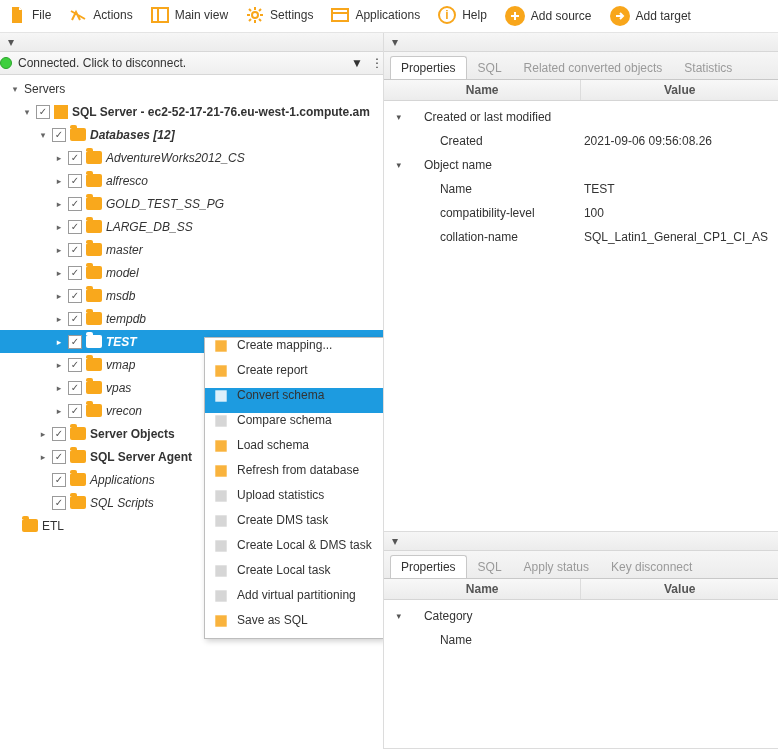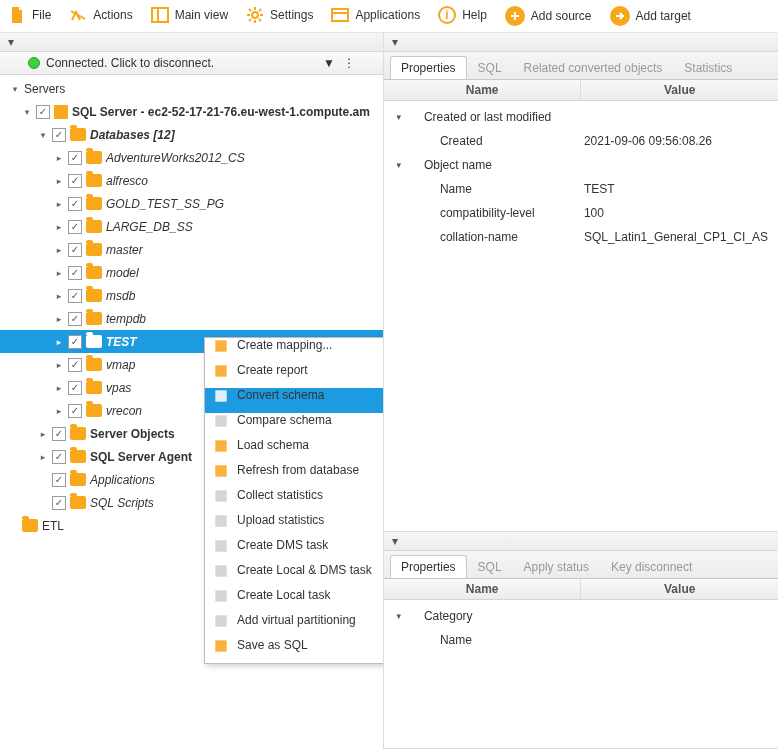--- a/index.html
+++ b/index.html
@@ -14,21 +14,21 @@
 .ic-circle{width:20px;height:20px;border-radius:50%;background:#f8a61b;display:flex;align-items:center;justify-content:center}
 .ic-circle svg{width:10px;height:10px;fill:#fff;stroke:#fff}
 
 .content{flex:1;display:flex;min-height:0}
 .left-pane{width:412px;display:flex;flex-direction:column;border-right:1px solid #dcdcdc;min-height:0}
 .right-pane{flex:1;display:flex;flex-direction:column;min-height:0}
 
 .collapse-strip{background:linear-gradient(#f6f6f6,#ececec);border-bottom:1px solid #d7d7d7;padding:2px 8px}
 .collapse-strip .tri{color:#555}
 
-.conn-bar{display:flex;align-items:center;justify-content:space-between;padding:4px 28px;border-bottom:1px solid #d7d7d7;background:linear-gradient(#fafafa,#efefef)}
+.conn-bar{display:flex;align-items:center;justify-content:space-between;padding:4px 0;border-bottom:1px solid #d7d7d7;background:linear-gradient(#fafafa,#efefef)}
 .conn-bar .left{display:flex;align-items:center;gap:6px}
 .conn-dot{width:12px;height:12px;border-radius:50%;background:#3ecf3e;border:1px solid #2aa52a}
 .conn-bar .right{display:flex;align-items:center;gap:8px;color:#888}
 
 .tree{flex:1;overflow:auto;padding-top:2px;position:relative}
 .row{display:flex;align-items:center;height:23px;gap:4px;white-space:nowrap}
 .pad{display:inline-block}
 .tw{width:10px;color:#666;text-align:center;cursor:pointer;font-size:9px}
 .chk{width:14px;height:14px;border:1px solid #9a9a9a;background:#fff;display:flex;align-items:center;justify-content:center;cursor:pointer;font-size:10px;color:#555;line-height:1}
 .chk.ck::after{content:"✓"}
@@ -355,28 +355,20 @@
               </svg>
             </span>
             <span>Refresh from database</span>
           </div>
           <div class="ctx-row dis">
             <span class="ctx-ic">
               <svg viewBox="0 0 14 14">
                 <rect x="2" y="2" width="10" height="10" fill="#cfcfcf" opacity="0.85"></rect>
               </svg>
             </span>
-            <span>Collect statistics</span>
-          </div>
-          <div class="ctx-row dis">
-            <span class="ctx-ic">
-              <svg viewBox="0 0 14 14">
-                <rect x="2" y="2" width="10" height="10" fill="#cfcfcf" opacity="0.85"></rect>
-              </svg>
-            </span>
             <span>Upload statistics</span>
           </div>
           <div class="ctx-row dis">
             <span class="ctx-ic">
               <svg viewBox="0 0 14 14">
                 <rect x="2" y="2" width="10" height="10" fill="#cfcfcf" opacity="0.85"></rect>
               </svg>
             </span>
             <span>Create DMS task</span>
           </div>

